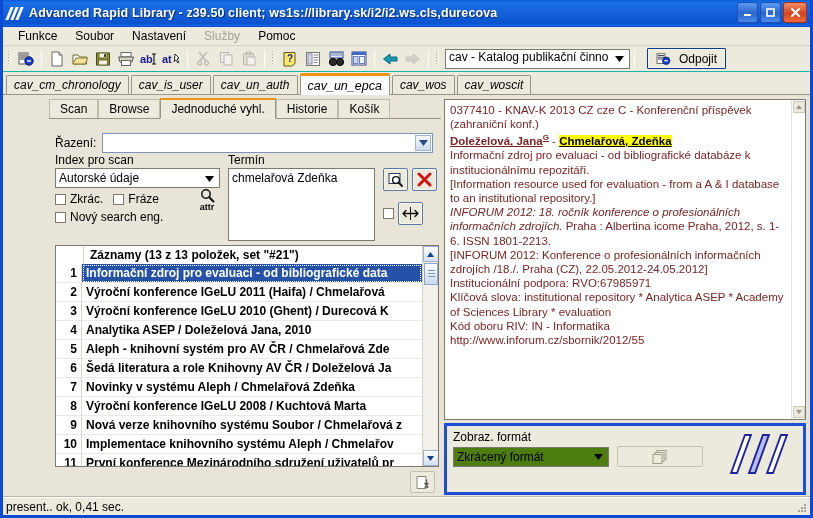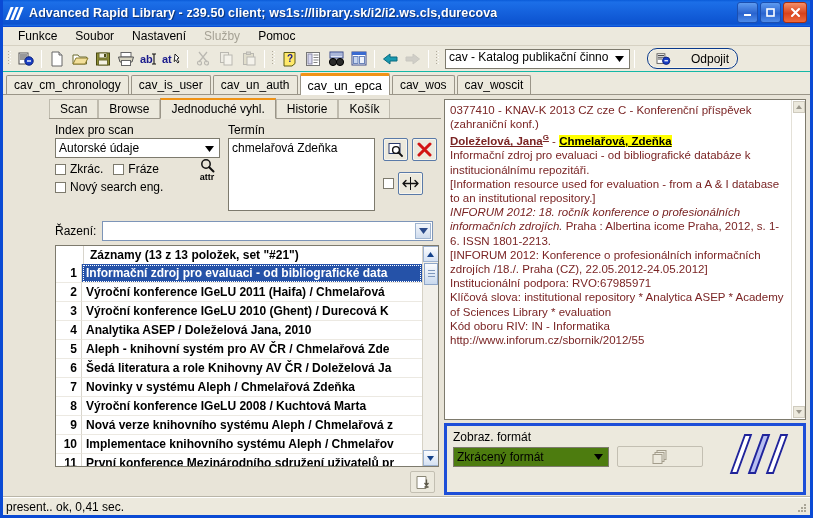--- a/index.html
+++ b/index.html
@@ -83,38 +83,39 @@
   #db-combo {
     width:185px; height:20px; background:#fff; border:1px solid #7d7a6d;
     display:flex; font-size:12px; padding-left:3px;
     margin-left:2px; position:relative; overflow:hidden; white-space:nowrap;
   }
   #db-combo .arrow {
     position:absolute; right:2px; top:2px; width:15px; height:15px;
     display:flex; align-items:center; justify-content:center; background:#fff;
   }
   #disconnect-btn {
-    margin-left:8px; height:21px; padding:0 8px; display:flex; align-items:center; gap:19px;
-    background:#ece9dd; border:1px solid #0a3a8c; border-radius:10px;
+    margin-left:8px; height:21px; padding:0 8px; display:flex; align-items:center; gap:7px;
+    background:#ece9dd; border:1px solid #0a3a8c; border-radius:1px;
     font-size:12px; cursor:pointer;
     box-shadow: inset 0 0 0 1px #f5f3ea;
   }
 
   
   #dbtabs {
     height:23px; flex:0 0 23px; display:flex; align-items:flex-end;
     background:#ece9dd; padding-left:3px; gap:2px;
     border-bottom:1px solid #9a9588;
   }
   .dbtab {
     height:19px; padding:0 7px; display:flex; align-items:center;
     font-size:12px; background:#ece9dd;
     border:1px solid #9a9588; border-bottom:none;
     border-radius:2px 2px 0 0; cursor:pointer; color:#000;
     margin-bottom:0px;
+    font-style:italic;
   }
   .dbtab.active {
     height:22px; background:#fff; border-top:3px solid #f09316;
     position:relative; z-index:3; margin-bottom:-1px; font-size:12.5px;
   }
 
   
   #main { flex:1; display:flex; padding:2px 2px 0 2px; gap:3px; overflow:hidden;margin-left:44px; }
   #left-pane { width:392px; flex:0 0 392px; display:flex; flex-direction:column; }
   #right-pane { flex:1; display:flex; flex-direction:column; }
@@ -480,20 +481,32 @@
 
         <div id="searchtabs">
           <div class="stab">Scan</div>
           <div class="stab">Browse</div>
           <div class="stab active">Jednoduché vyhl.</div>
           <div class="stab">Historie</div>
           <div class="stab">Košík</div>
         </div>
 
         <div id="searchform">
+          <div id="sort-row">
+            <span class="lbl">Řazení:</span>
+            <div id="sort-combo">
+              <span style="padding-left:3px;font-size:12px"></span>
+              <span class="arrow">
+                <svg width="9" height="6" viewBox="0 0 9 6">
+                    <path d="M0 0h9L4.5 6z" fill="#2a4a8a"></path>
+                  </svg>
+              </span>
+            </div>
+          </div>
+
           <div id="form-row">
             <div id="idx-col">
               <div class="lbl">Index pro scan</div>
               <div class="combo">
                 <span>Autorské údaje</span>
                 <span class="arrow">
                   <svg width="9" height="6" viewBox="0 0 9 6">
                       <path d="M0 0h9L4.5 6z" fill="#000"></path>
                     </svg>
                 </span>
@@ -547,32 +560,20 @@
                 <span class="cbox"></span>
                 <div class="sqbtn">
                   <svg width="17" height="15" viewBox="0 0 17 15">
                     <path d="M8.5 1v13" stroke="#111" stroke-width="1"></path>
                     <path d="M1 7.5h15M1 7.5l3-3M1 7.5l3 3M16 7.5l-3-3M16 7.5l-3 3" stroke="#111" stroke-width="1.4" fill="none" stroke-linecap="round"></path>
                   </svg>
                 </div>
               </div>
             </div>
           </div>
-
-          <div id="sort-row">
-            <span class="lbl">Řazení:</span>
-            <div id="sort-combo">
-              <span style="padding-left:3px;font-size:12px"></span>
-              <span class="arrow">
-                <svg width="9" height="6" viewBox="0 0 9 6">
-                    <path d="M0 0h9L4.5 6z" fill="#2a4a8a"></path>
-                  </svg>
-              </span>
-            </div>
-          </div>
         </div>
 
         <div id="results-wrap">
           <div id="results">
             <div id="res-inner">
               <div class="res-hdr">
                 <div class="numcell"></div>
                 <div class="txt">Záznamy (13 z 13 položek, set "#21")</div>
               </div>
               <div class="res-row selected">
@@ -602,21 +603,21 @@
               <div class="res-row">
                 <div class="num">7</div>
                 <div class="title">Novinky v systému Aleph / Chmelařová Zdeňka</div>
               </div>
               <div class="res-row">
                 <div class="num">8</div>
                 <div class="title">Výroční konference IGeLU 2008 / Kuchtová Marta</div>
               </div>
               <div class="res-row">
                 <div class="num">9</div>
-                <div class="title">Nová verze knihovního systému Aleph / Chmelařová z</div>
+                <div class="title">Nová verze knihovního systému Soubor / Chmelařová z</div>
               </div>
               <div class="res-row">
                 <div class="num">10</div>
                 <div class="title">Implementace knihovního systému Aleph / Chmelařov</div>
               </div>
               <div class="res-row">
                 <div class="num">11</div>
                 <div class="title">První konference Mezinárodního sdružení uživatelů pr</div>
               </div>
             </div>

